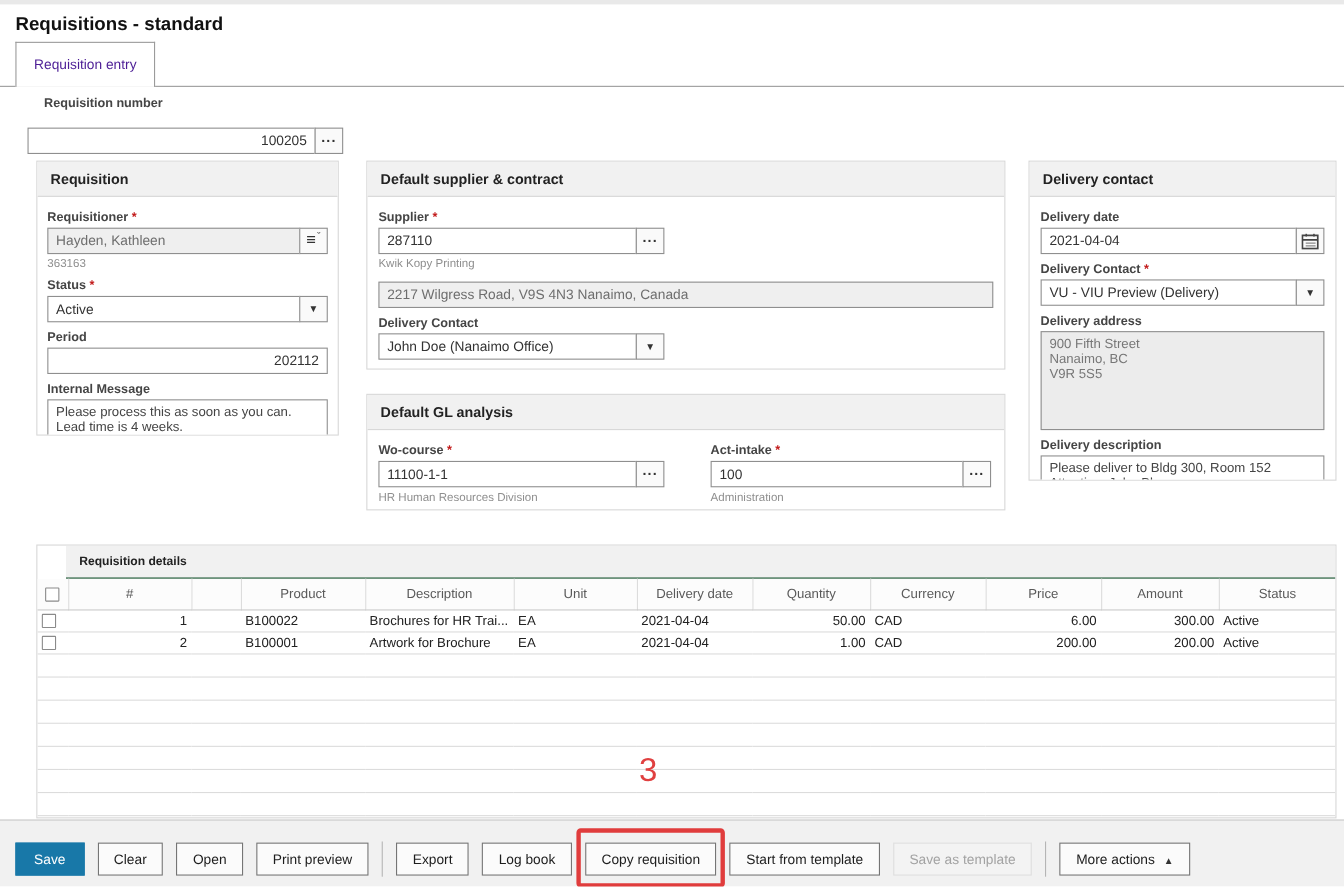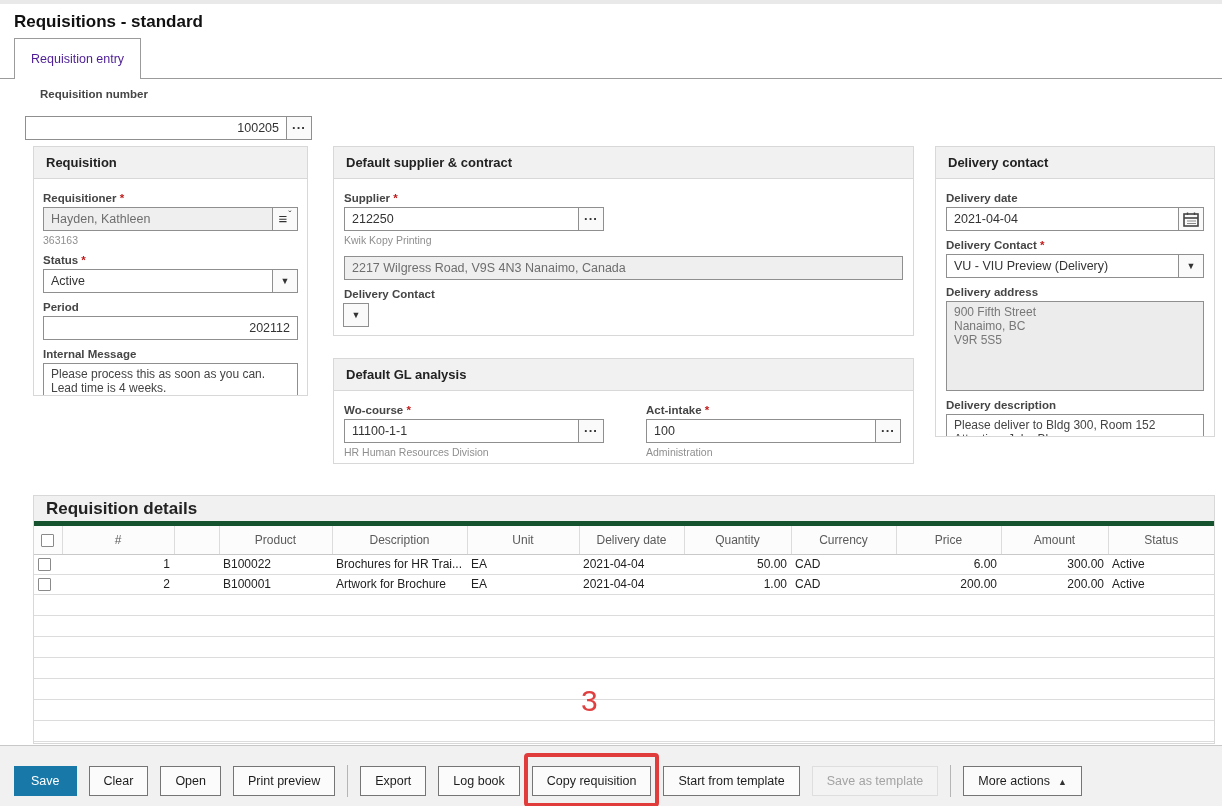--- a/index.html
+++ b/index.html
@@ -37,21 +37,21 @@
   .p-requisition { left:33px; top:146px; width:275px; height:250px; }
   .p-supplier   { left:333px; top:146px; width:581px; height:190px; }
   .p-gl         { left:333px; top:358px; width:581px; height:106px; }
   .p-delivery   { left:935px; top:146px; width:280px; height:291px; }
   .p-details    { left:33px;  top:495px; width:1182px; height:249px; }
 
   .mt { margin-top:8px; }
   .mb3 { margin-bottom:3px; }
 
   
-  .details-title { height:30px; background:#f1f1f1; border-bottom:5px solid #14532d; display:flex; align-items:center; padding:0 12px; font-weight:bold; font-size:17px; color:#222; }
+  .details-title { height:30px; background:#f1f1f1; border-bottom:1px solid #14532d; display:flex; align-items:center; padding:0 12px; font-weight:bold; font-size:11px; color:#222;margin-left:26px; }
   table.grid { border-collapse:collapse; table-layout:fixed; width:1180px; font-size:12px; color:#222; }
   table.grid th { height:28px; font-weight:normal; color:#5a5a5a; background:#fcfcfc; border-right:1px solid #dcdcdc; border-bottom:1px solid #c9c9c9; text-align:center; overflow:hidden; white-space:nowrap; }
   table.grid th:last-child { border-right:none; }
   table.grid td { height:20px; border-bottom:1px solid #dcdcdc; overflow:hidden; white-space:nowrap; padding:0 4px; }
   tr.empty-row td { border-right:none; }
   .checkbox { display:inline-block; width:13px; height:13px; border:1px solid #8a8a8a; background:#fff; vertical-align:middle; border-radius:1px; cursor:pointer; }
   td.c-num { text-align:right; padding-right:20px; }
   td.c-product { padding-left:26px; }
   td.c-desc { padding-left:6px; }
   td.c-unit { padding-left:10px; }
@@ -128,29 +128,30 @@
         <div>Lead time is 4 weeks.</div>
       </div>
     </div>
   </div>
 
   <div class="panel p-supplier">
     <div class="panel-header">Default supplier &amp; contract</div>
     <div class="panel-body" style="padding:13px 10px 0 10px;">
       <div class="field-label required mb3">Supplier</div>
       <div class="frow">
-        <div class="textfield" style="width:235px;">212250</div>
+        <div class="textfield" style="width:235px;">287110</div>
         <div class="sq-btn">
             <span class="dots">...</span>
           </div>
       </div>
       <div class="helper">Kwik Kopy Printing</div>
       <div class="textfield readonly" style="margin-top:10px; width:559px;">2217 Wilgress Road, V9S 4N3 Nanaimo, Canada</div>
       <div class="field-label mt mb3">Delivery Contact</div>
       <div class="frow">
+        <div class="textfield" style="width:235px;">John Doe (Nanaimo Office)</div>
         <div class="sq-btn">
             <span class="dd">▼</span>
           </div>
       </div>
     </div>
   </div>
 
   <div class="panel p-gl">
     <div class="panel-header">Default GL analysis</div>
     <div class="gl-body">

